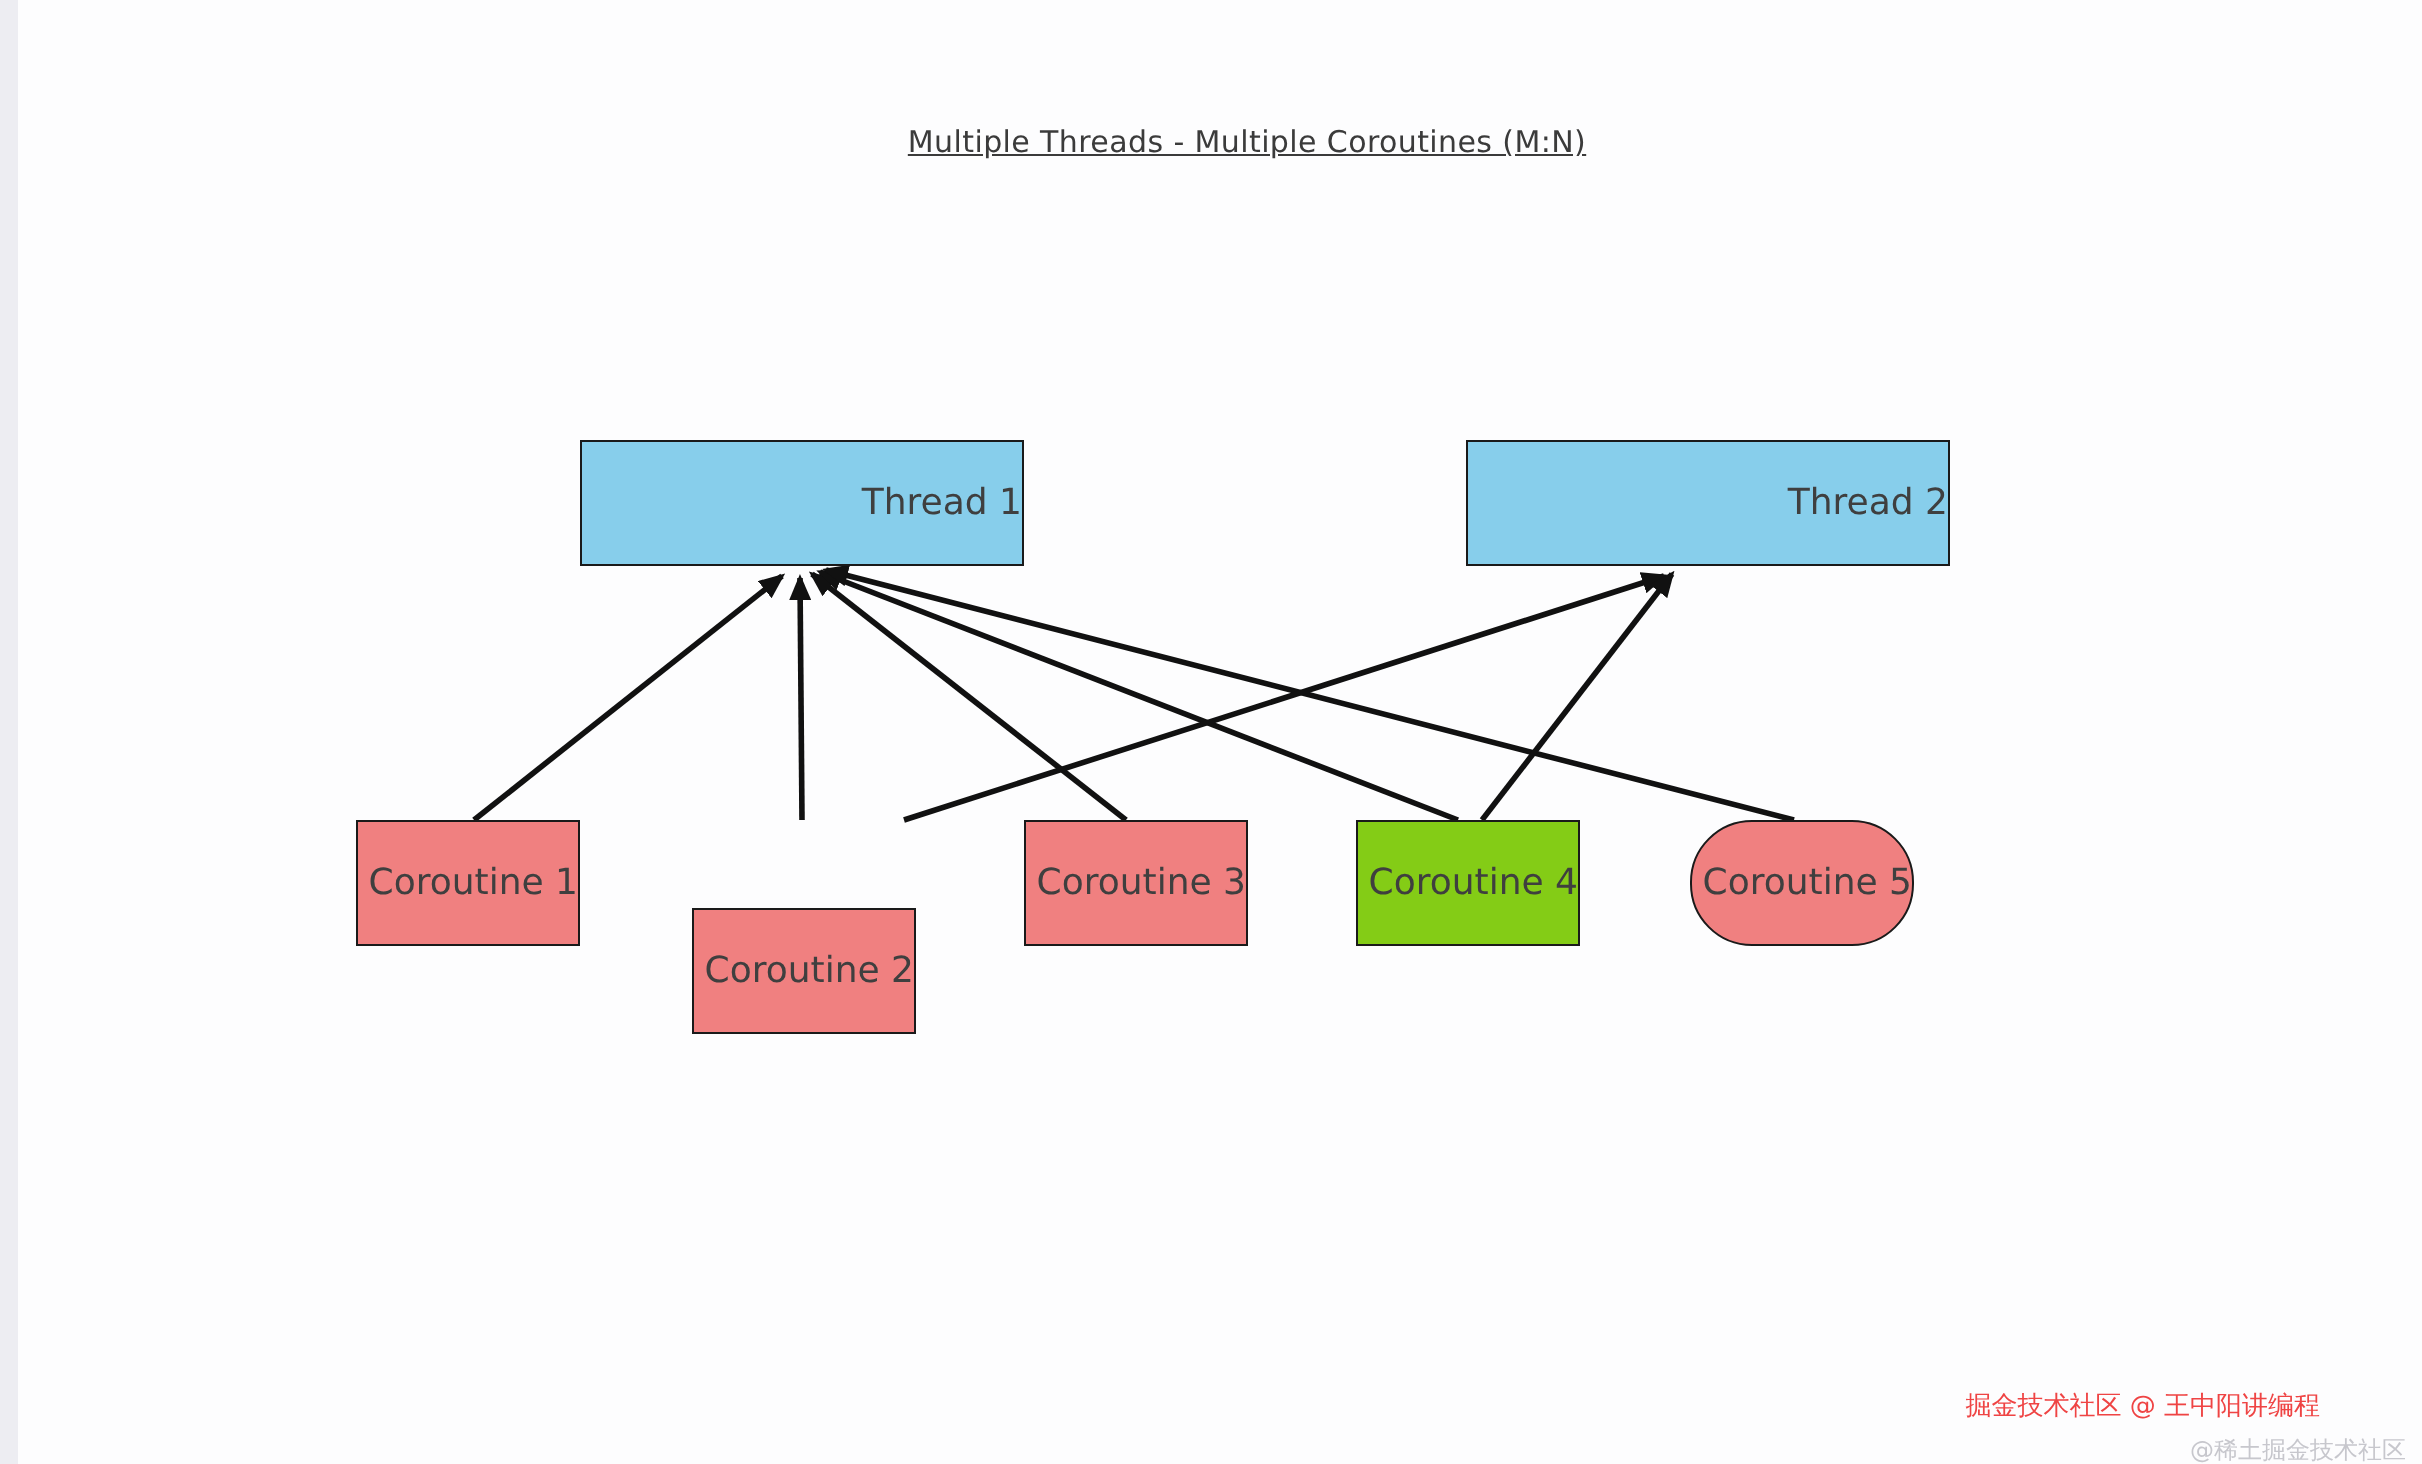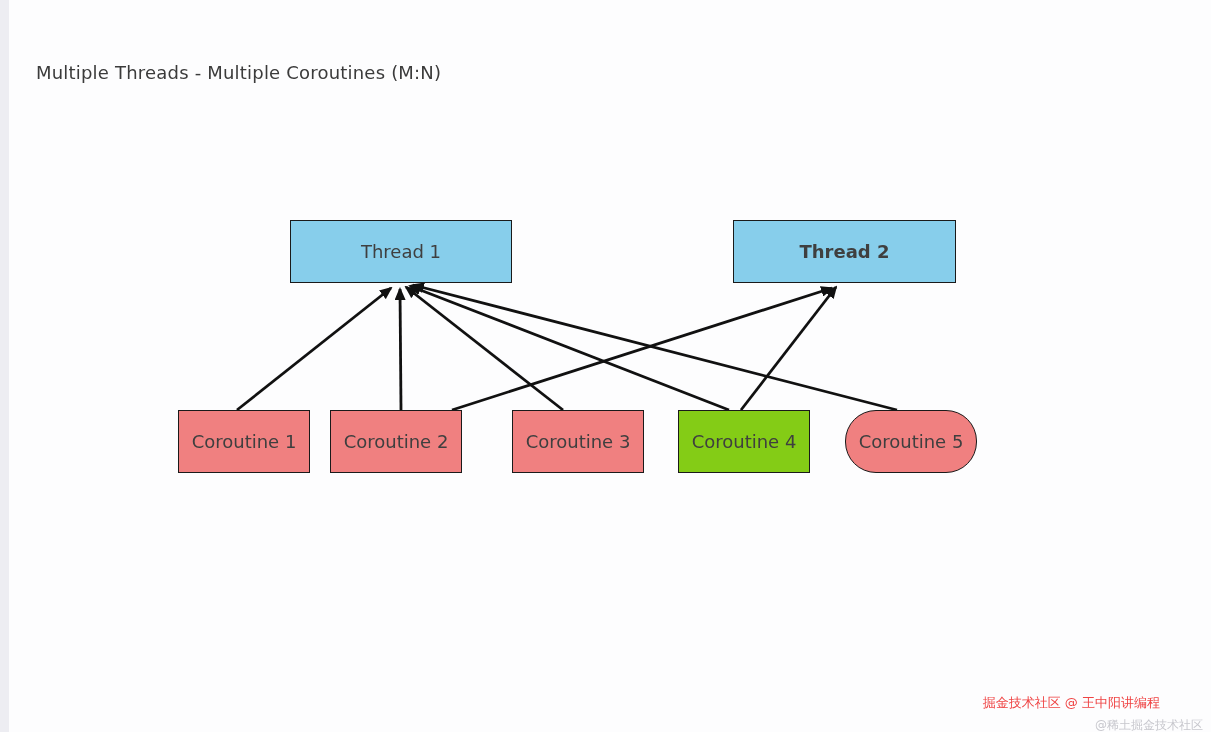--- a/index.html
+++ b/index.html
@@ -12,45 +12,46 @@
   .left-strip {
     position: absolute;
     left: 0; top: 0;
     width: 9px; height: 732px;
     background: #ededf2;
   }
   .diagram-title {
     position: absolute;
     left: 36px; right: 0;
     top: 62px;
-    text-align: left;
-    font-size: 18px;
+    text-align: center;
+    font-size: 15px;
     color: #3b3b3b;
     letter-spacing: 0.2px;
+    text-decoration: underline;
   }
   .edge-layer {
     position: absolute;
     left: 0; top: 0;
     width: 1211px; height: 732px;
   }
   .node {
     position: absolute;
     display: flex;
     align-items: center;
-    justify-content: center;
+    justify-content: flex-end;
     border: 1.6px solid #1a1a1a;
     font-size: 18px;
     color: #3f3f3f;
   }
   .node span { white-space: nowrap; }
   #box-thread-1 { left: 290px; top: 220px; width: 222px; height: 63px; }
-  #box-thread-2 { left: 733px; top: 220px; width: 223px; height: 63px; font-weight: bold; }
-  .coroutine    { top: 410px; width: 132px; height: 63px; }
+  #box-thread-2 { left: 733px; top: 220px; width: 242px; height: 63px; }
+  .coroutine    { top: 410px; width: 112px; height: 63px; }
   #box-coroutine-1 { left: 178px; }
-  #box-coroutine-2 { left: 330px; }
+  #box-coroutine-2 { left: 346px; margin-top: 44px; }
   #box-coroutine-3 { left: 512px; }
   #box-coroutine-4 { left: 678px; }
   #box-coroutine-5 { left: 845px; border-radius: 31px; }
   .watermark-primary {
     position: absolute;
     top: 694px;
     right: 51px;
     font-size: 13px;
     color: #ef4444;
   }

